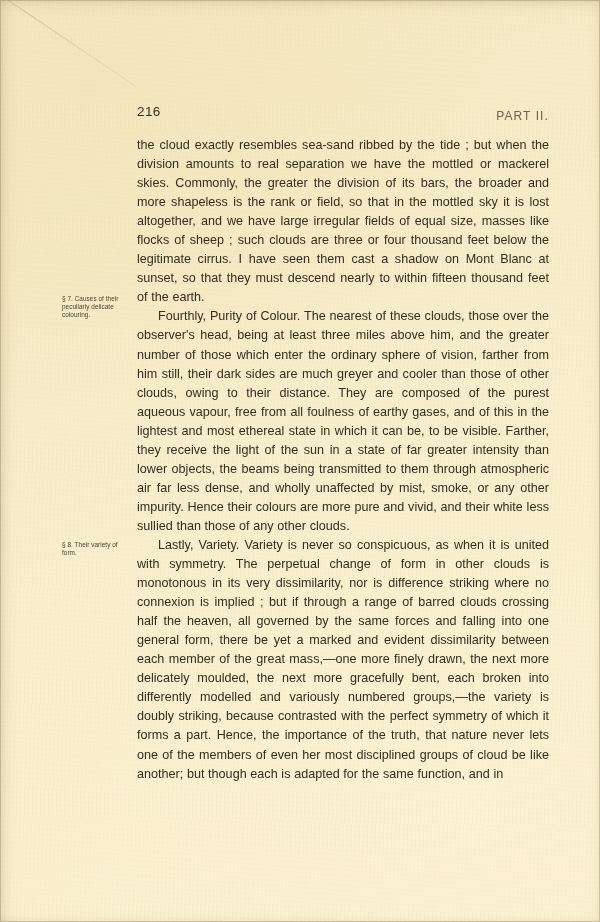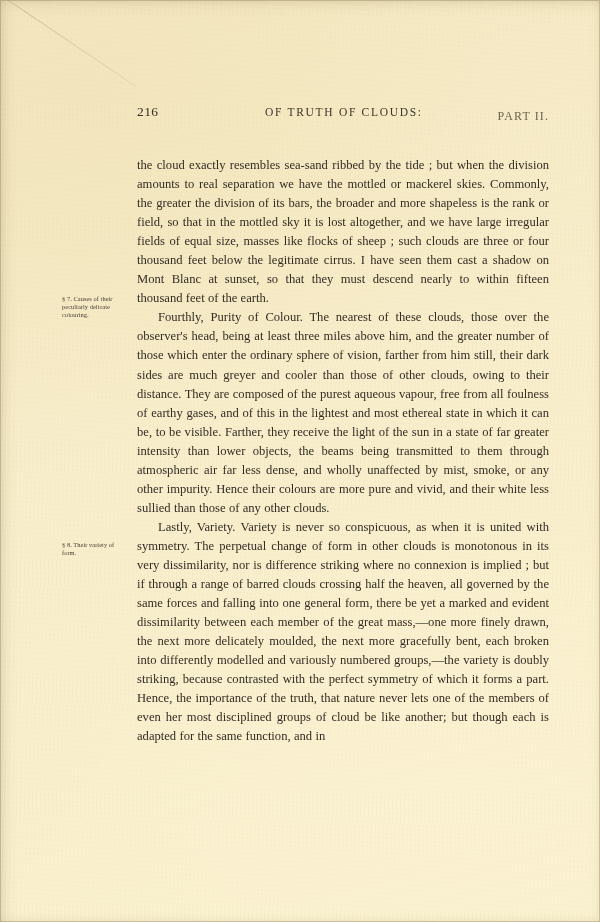--- a/index.html
+++ b/index.html
@@ -11,21 +11,21 @@
   .page {
     position: relative;
     width: 600px;
     height: 922px;
     overflow: hidden;
     box-sizing: border-box;
     background:
       radial-gradient(ellipse 700px 520px at 78% 88%, #fbf2d2 0%, rgba(251,242,210,0) 62%),
       radial-gradient(ellipse 620px 480px at 14% 10%, #f3e6bd 0%, rgba(243,230,189,0) 68%),
       linear-gradient(160deg, #f4e8c1 0%, #f8eecb 45%, #faf1cf 100%);
-    font-family: Liberation Serif, serif;
+    font-family: Liberation Sans, sans-serif;
     color: #2f2a22;
     padding-left: 27px;
   }
 
   
   .grain {
     position: absolute;
     inset: 0;
     pointer-events: none;
     opacity: .5;
@@ -101,21 +101,21 @@
   p.para {
     margin: 0;
     font-size: 12.6px;
     line-height: 19.05px;
     text-align: justify;
     text-indent: 21px;
     color: #332d24;
     word-spacing: .2px;
     -webkit-font-smoothing: antialiased;
   }
-  p.para.flush { text-indent: 0; margin-top: 20px; }
+  p.para.flush { text-indent: 0; }
 
   
   .sidenote {
     position: absolute;
     width: 68px;
     font-size: 6.4px;
     line-height: 8.1px;
     color: #4a4337;
     letter-spacing: .05px;
     text-align: left;
@@ -126,21 +126,20 @@
 </head>
 <body>
 
 <div class="page">
 
   <div class="grain"></div>
   <div class="crease"></div>
 
   <div class="running-head">
     <span class="rh-folio">216</span>
-    <span class="rh-title">OF TRUTH OF CLOUDS:</span>
     <span class="rh-part">PART II.</span>
   </div>
 
   <div class="sidenote sidenote--colour">§ 7. Causes of their peculiarly delicate colouring.</div>
   <div class="sidenote sidenote--variety">§ 8. Their variety of form.</div>
 
   <div class="textblock">
     <p class="para flush">the cloud exactly resembles sea-sand ribbed by the tide ; but when the division amounts to real separation we have the mottled or mackerel skies.  Commonly, the greater the division of its bars, the broader and more shapeless is the rank or field, so that in the mottled sky it is lost altogether, and we have large irregular fields of equal size, masses like flocks of sheep ; such clouds are three or four thousand feet below the legitimate cirrus.  I have seen them cast a shadow on Mont Blanc at sunset, so that they must descend nearly to within fifteen thousand feet of the earth.</p>
     <p class="para">Fourthly, Purity of Colour.  The nearest of these clouds, those over the observer's head, being at least three miles above him, and the greater number of those which enter the ordinary sphere of vision, farther from him still, their dark sides are much greyer and cooler than those of other clouds, owing to their distance.  They are composed of the purest aqueous vapour, free from all foulness of earthy gases, and of this in the lightest and most ethereal state in which it can be, to be visible.  Farther, they receive the light of the sun in a state of far greater intensity than lower objects, the beams being transmitted to them through atmospheric air far less dense, and wholly unaffected by mist, smoke, or any other impurity.  Hence their colours are more pure and vivid, and their white less sullied than those of any other clouds.</p>
     <p class="para">Lastly, Variety.  Variety is never so conspicuous, as when it is united with symmetry.  The perpetual change of form in other clouds is monotonous in its very dissimilarity, nor is difference striking where no connexion is implied ; but if through a range of barred clouds crossing half the heaven, all governed by the same forces and falling into one general form, there be yet a marked and evident dissimilarity between each member of the great mass,—one more finely drawn, the next more delicately moulded, the next more gracefully bent, each broken into differently modelled and variously numbered groups,—the variety is doubly striking, because contrasted with the perfect symmetry of which it forms a part. Hence, the importance of the truth, that nature never lets one of the members of even her most disciplined groups of cloud be like another; but though each is adapted for the same function, and in</p>

